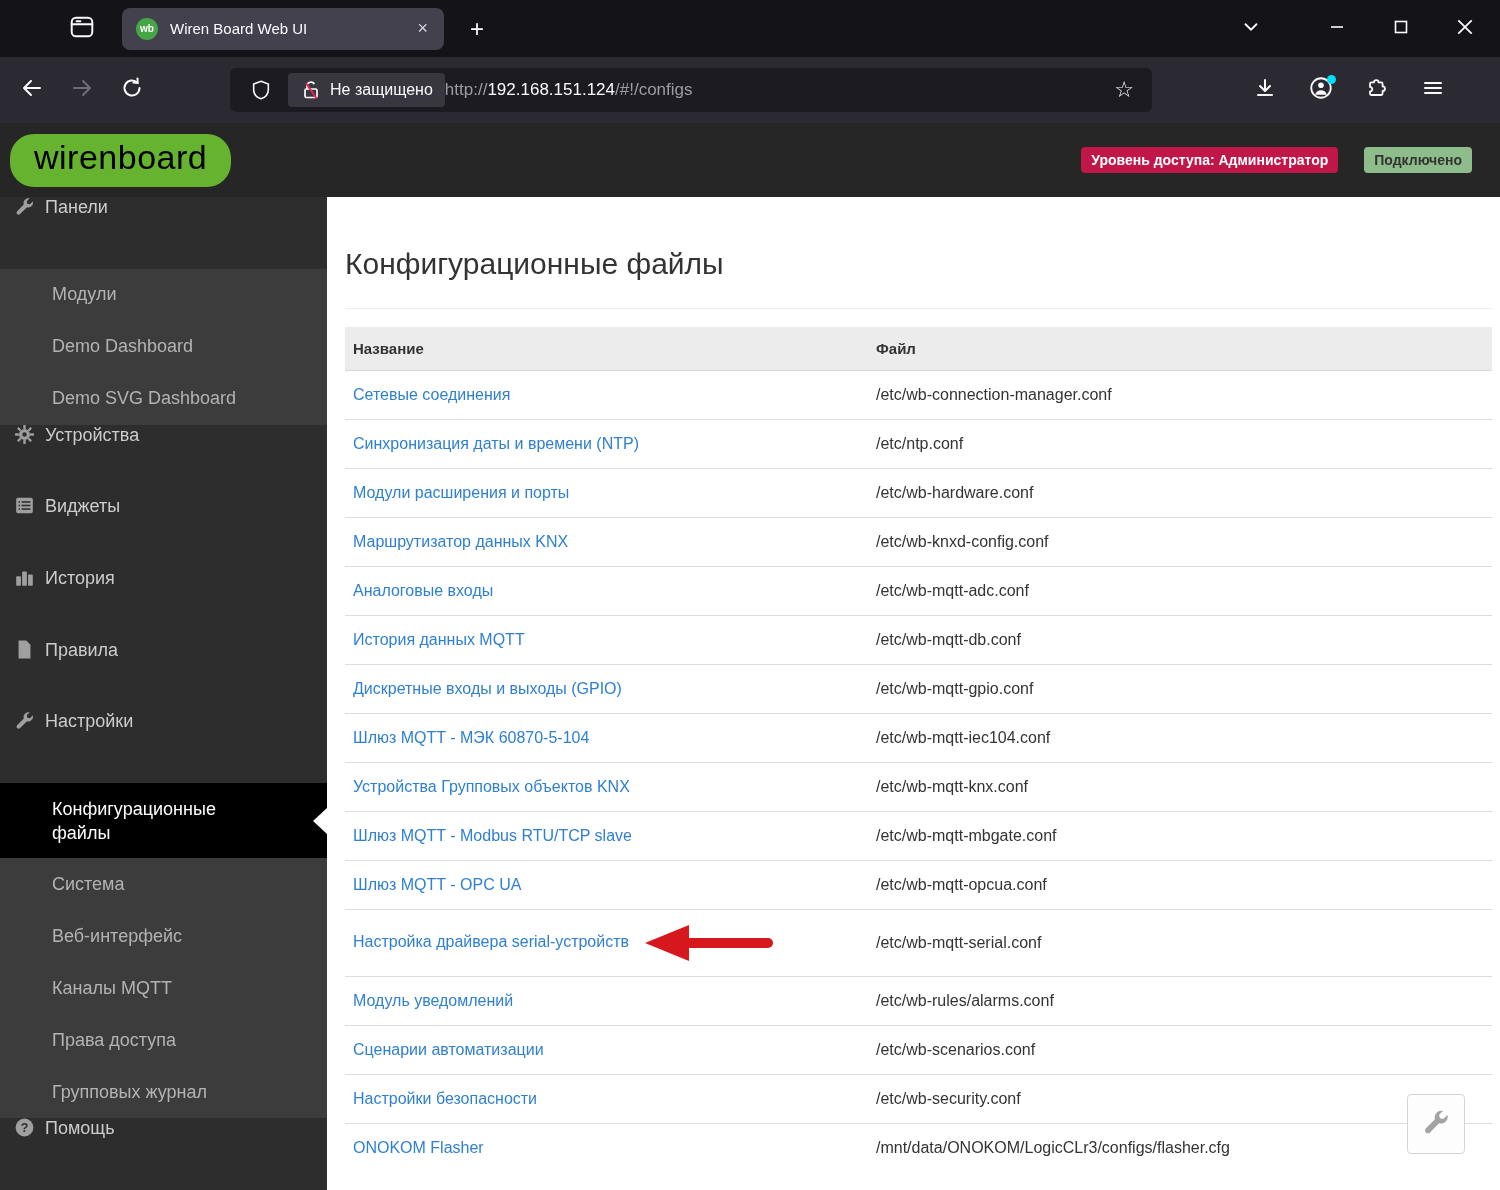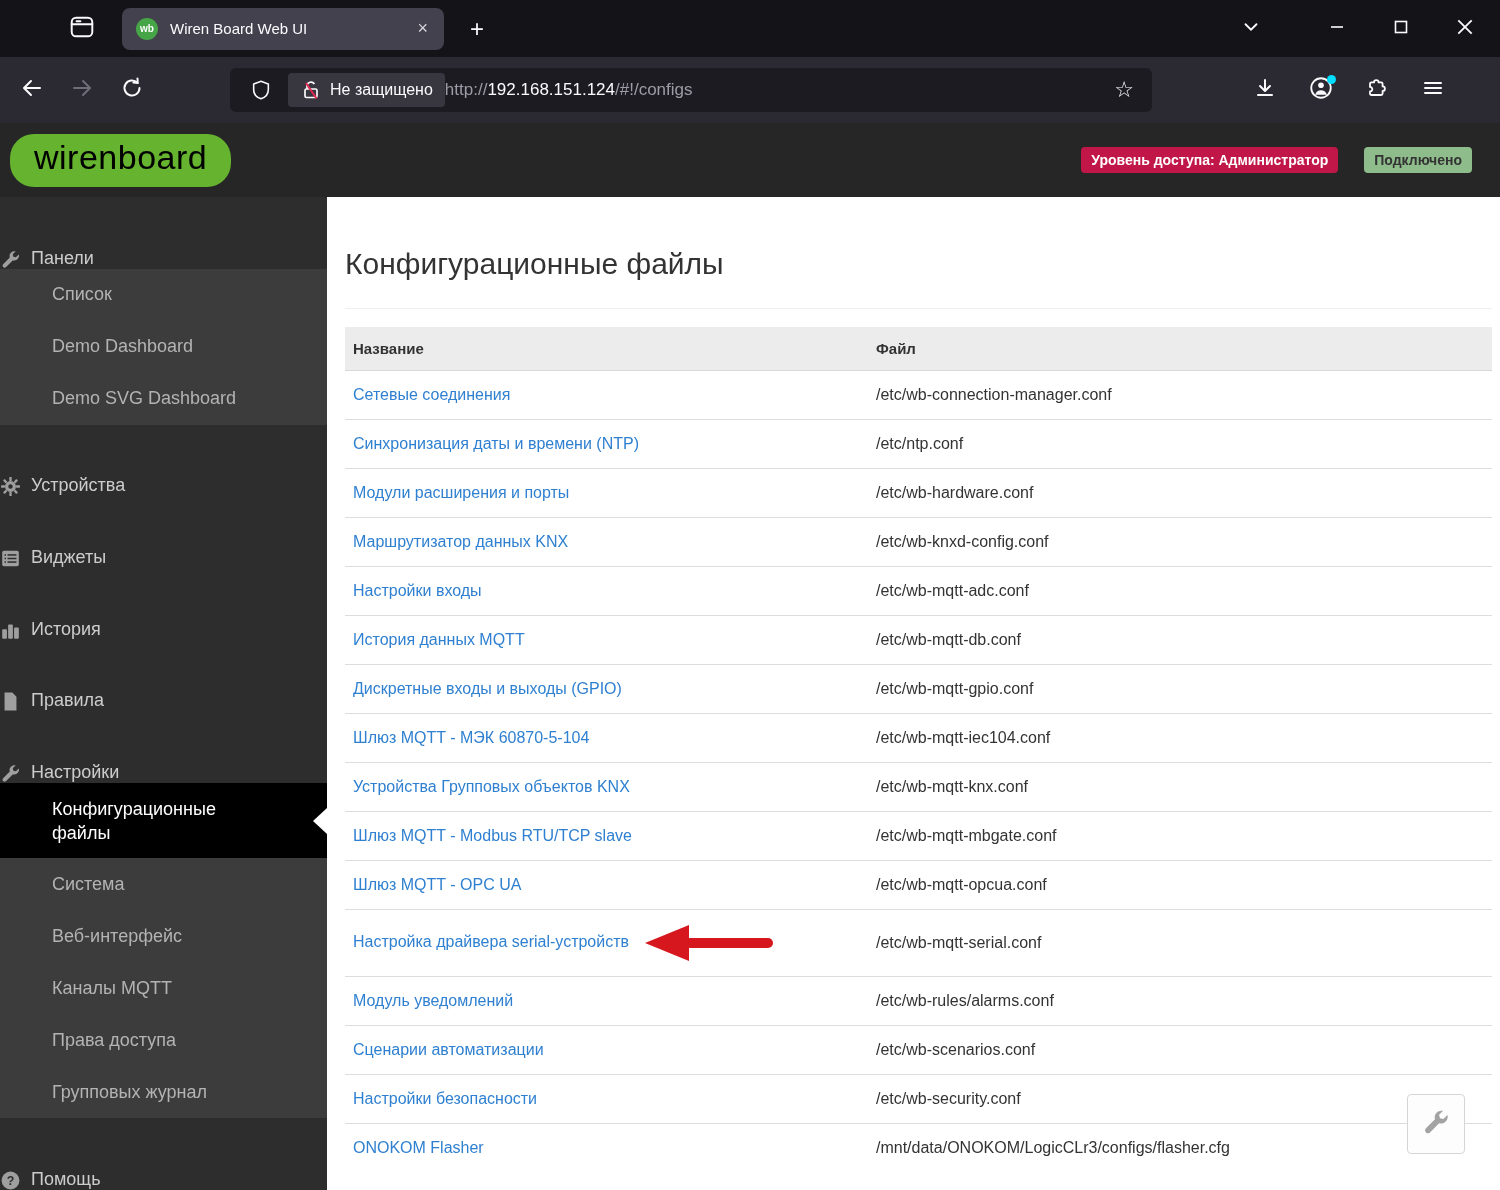--- a/index.html
+++ b/index.html
@@ -41,21 +41,21 @@
   .wb-logo { margin-left:10px; background:#65b32e; color:#000000; font-weight:normal; font-size:34px;
              padding:4px 24px 10px 24px; border-radius:24px; letter-spacing:0.5px; }
   .wb-header-spacer { flex:1; }
   .badge { font-size:14px; font-weight:bold; border-radius:4px; padding:5px 10px; }
   .badge-red { background:#c01648; color:#fff; margin-right:26px; }
   .badge-green { background:#8fbc8b; color:#333; margin-right:28px; }
 
   
   .app { display:flex; height:993px; }
   .sidebar { width:327px; background:#2d2d2d; display:flex; flex-direction:column; flex:none; }
-  .side-item { height:73px; display:flex; align-items:flex-end; padding-left:1px; color:#cccccc; font-size:18px; }
+  .side-item { height:73px; display:flex; align-items:flex-start; padding-left:15px; color:#cccccc; font-size:18px; }
   .side-item .icon { width:30px; display:flex; justify-content:flex-start; }
   .side-item .lbl { margin-left:0px; }
   .side-sub { background:#3c3c3c; }
   .side-sub-item { height:52px; display:flex; align-items:center; padding-left:52px; color:#b3b3b3; font-size:18px; }
   .side-active { position:relative; height:77px; background:#000; color:#fff; font-size:18px;
                  display:flex; align-items:center; padding-left:52px; padding-right:50px; line-height:24px; }
   .notch { position:absolute; right:0; top:50%; margin-top:-13px; width:0; height:0;
            border-top:13px solid transparent; border-bottom:13px solid transparent; border-right:14px solid #ffffff; }
   .side-bottom { margin-top:auto; }
 
@@ -227,21 +227,21 @@
       <span class="icon">
         <svg width="19" height="19" viewBox="0 0 16 16" fill="#9f9f9f">
           <path d="M15.2 4.7c0 2.3-1.9 4.2-4.2 4.2-.4 0-.8 0-1.1-.1l-5.6 5.6c-.7.7-1.8.7-2.5 0s-.7-1.8 0-2.5l5.6-5.6c-.1-.4-.2-.8-.2-1.2C7.2 2.8 9.1 1 11.4 1c.4 0 .7 0 1 .1L9.9 3.6l.5 2.1 2.1.5L15 3.7c.1.3.2.6.2 1z"></path>
         </svg>
       </span>
       <span class="lbl">Панели</span>
     </div>
 
     <div class="side-sub">
       <div class="side-sub-item">
-        <span>Список</span>
+        <span>Модули</span>
       </div>
       <div class="side-sub-item">
         <span>Demo Dashboard</span>
       </div>
       <div class="side-sub-item">
         <span>Demo SVG Dashboard</span>
       </div>
     </div>
 
     <div class="side-item">
@@ -376,21 +376,21 @@
   </tr>
           <tr>
     <td class="col-name">
       <a href="#">Маршрутизатор данных KNX</a>
       
     </td>
     <td>/etc/wb-knxd-config.conf</td>
   </tr>
           <tr>
     <td class="col-name">
-      <a href="#">Настройки входы</a>
+      <a href="#">Аналоговые входы</a>
       
     </td>
     <td>/etc/wb-mqtt-adc.conf</td>
   </tr>
           <tr>
     <td class="col-name">
       <a href="#">История данных MQTT</a>
       
     </td>
     <td>/etc/wb-mqtt-db.conf</td>

